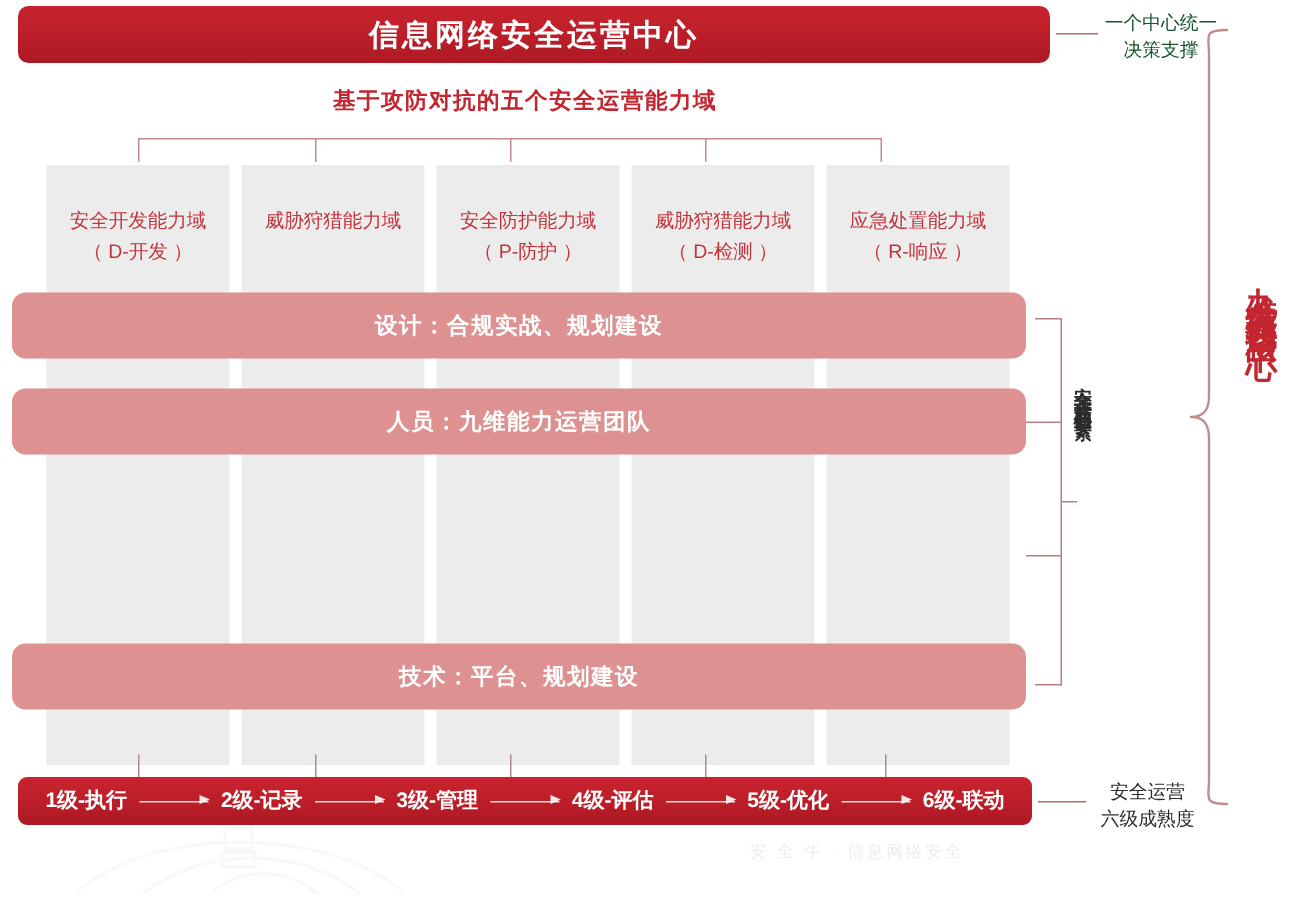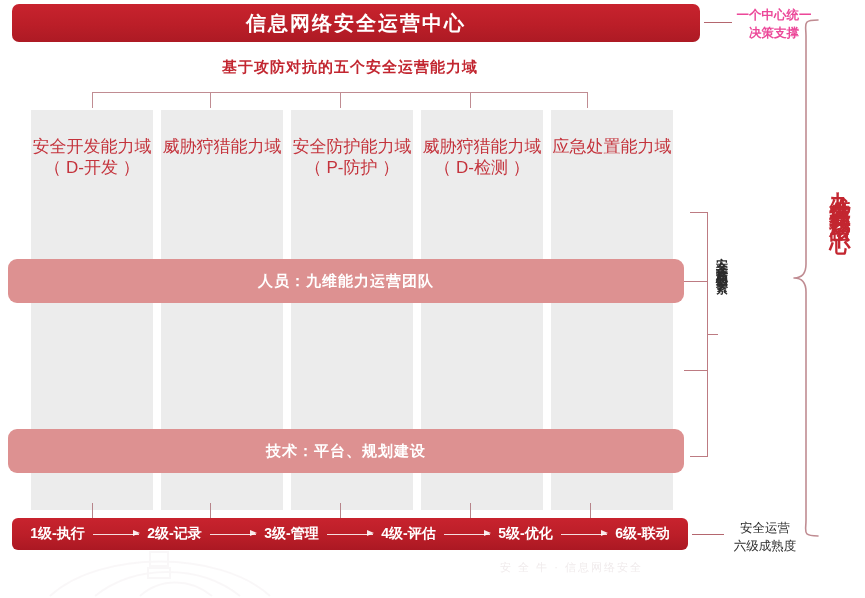--- a/index.html
+++ b/index.html
@@ -50,22 +50,22 @@
     left: 704px; top: 22px;
     width: 28px; height: 1px;
     background: #b4666e;
   }
   .hdr-note {
     position: absolute;
     left: 732px; top: 6px;
     width: 84px;
     text-align: center;
     font-size: 12.5px;
-    font-weight: bold;
-    color: #ec4899;
+    font-weight: normal;
+    color: #14532d;
     line-height: 18px;
   }
 
   
   .subtitle {
     position: absolute;
     left: 0; top: 58px;
     width: 700px;
     text-align: center;
     font-size: 15px;
@@ -95,21 +95,21 @@
     position: absolute;
     top: 110px;
     width: 122px;
     height: 400px;
     background: #ececec;
   }
   .col-label {
     position: absolute;
     top: 26px; left: 0; right: 0;
     text-align: center;
-    font-size: 17px;
+    font-size: 13px;
     line-height: 21px;
     color: #c4333c;
     font-weight: 500;
     white-space: nowrap;
   }
   .col-label .l2 { display: block; }
 
   
   .pbar {
     position: absolute;
@@ -284,23 +284,27 @@
   </div>
   <div class="col" style="left:421px">
     <div class="col-label">
       <span>威胁狩猎能力域</span>
       <span class="l2">（ D-检测 ）</span>
     </div>
   </div>
   <div class="col" style="left:551px">
     <div class="col-label">
       <span>应急处置能力域</span>
-    </div>
-  </div>
-
+      <span class="l2">（ R-响应 ）</span>
+    </div>
+  </div>
+
+  <div class="pbar" style="top:195px">
+    <span class="txt">设计：合规实战、规划建设</span>
+  </div>
   <div class="pbar" style="top:259px">
     <span class="txt">人员：九维能力运营团队</span>
   </div>
   <div class="pbar" style="top:429px">
     <span class="txt">技术：平台、规划建设</span>
   </div>
 
   <div class="core-bracket"></div>
   <div class="core-stub" style="top:281px"></div>
   <div class="core-stub" style="top:370px"></div>

